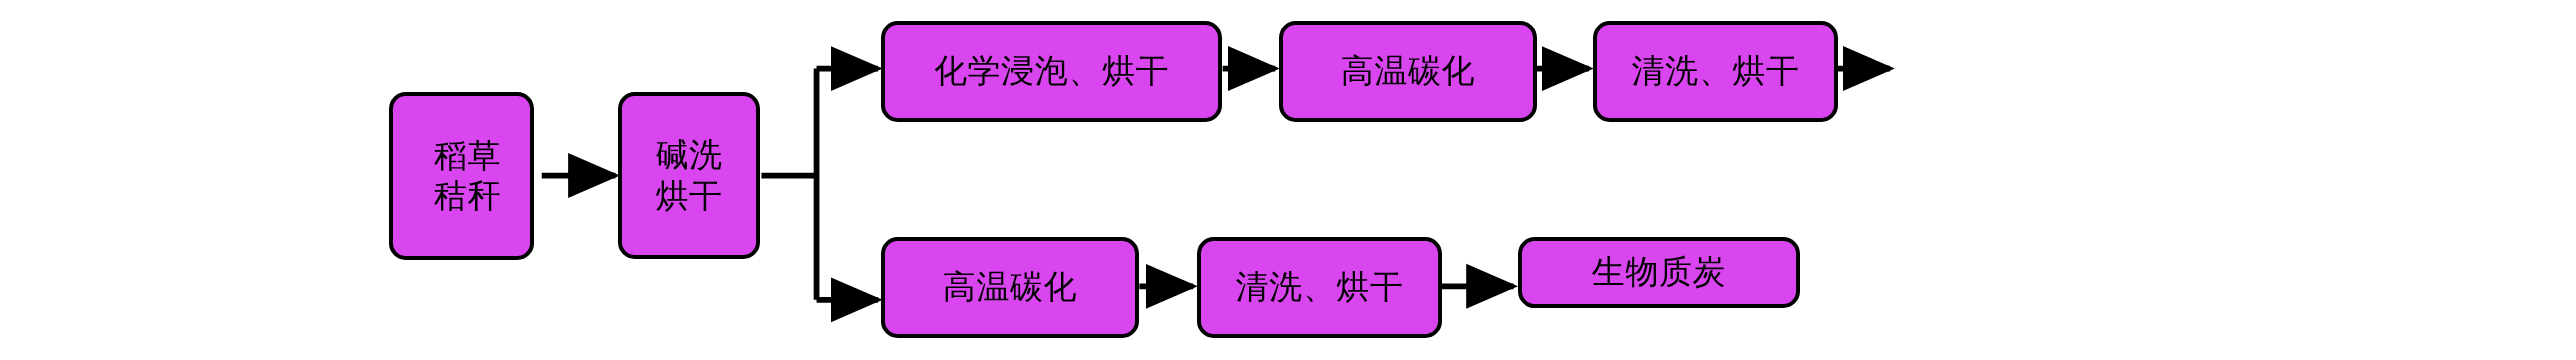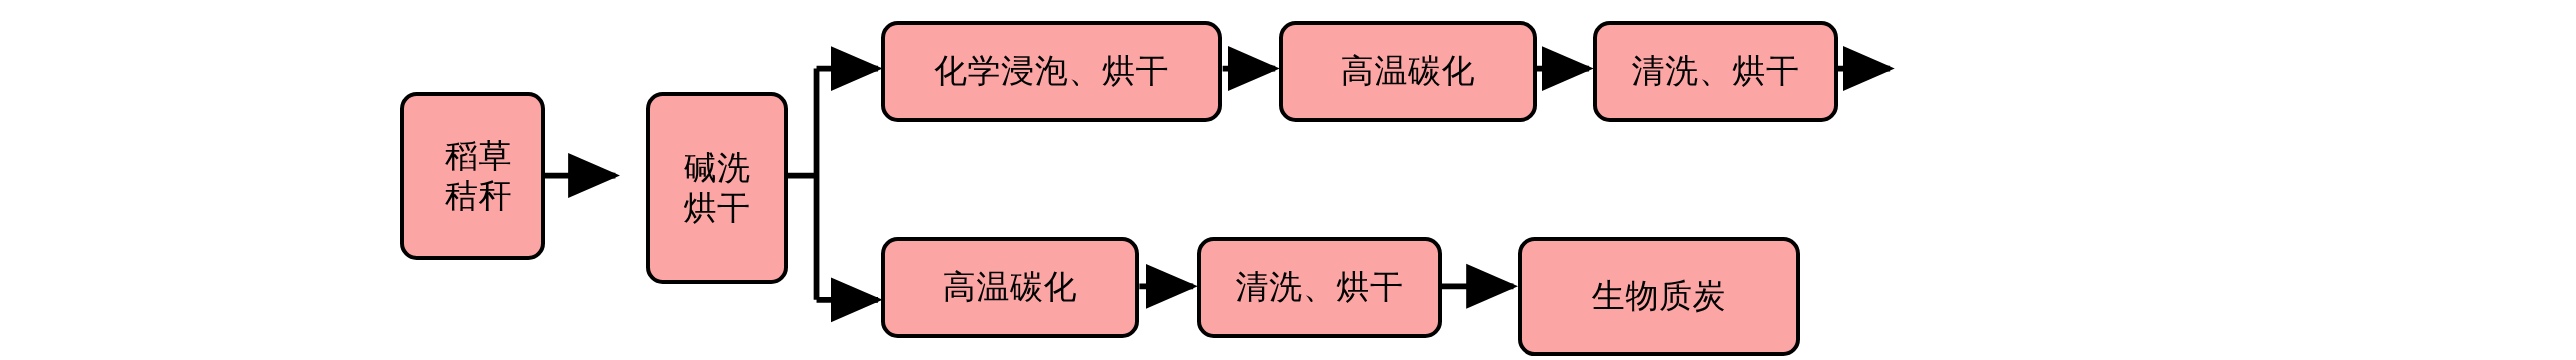--- a/index.html
+++ b/index.html
@@ -22,21 +22,21 @@
     left: 0;
     top: 0;
     width: 2576px;
     height: 360px;
   }
   .node-box {
     position: absolute;
     box-sizing: border-box;
     border: 4.5px solid #000000;
     border-radius: 16.7px;
-    background: #fca5a5;
+    background: #d946ef;
     display: flex;
     align-items: center;
     justify-content: center;
     text-align: right;
     color: #000000;
     font-size: 33px;
     line-height: 1.22;
     letter-spacing: 0.6px;
     white-space: pre-line;
     z-index: 2;
@@ -67,33 +67,33 @@
     <line x1="1272" y1="468" x2="1368" y2="468" stroke="#000000" stroke-width="9" marker-end="url(#arrowhead)"></line>
 
     <line x1="1906" y1="107" x2="1988" y2="107" stroke="#000000" stroke-width="9" marker-end="url(#arrowhead)"></line>
     <line x1="2396" y1="107" x2="2478" y2="107" stroke="#000000" stroke-width="9" marker-end="url(#arrowhead)"></line>
     <line x1="2866" y1="107" x2="2948" y2="107" stroke="#000000" stroke-width="9" marker-end="url(#arrowhead)"></line>
 
     <line x1="1776" y1="447" x2="1860" y2="447" stroke="#000000" stroke-width="9" marker-end="url(#arrowhead)"></line>
     <line x1="2248" y1="447" x2="2360" y2="447" stroke="#000000" stroke-width="9" marker-end="url(#arrowhead)"></line>
   </svg>
 
-  <div class="node-box tall" style="left:400px; top:92px; width:145px; height:168px;padding-left:12px;">稻草
+  <div class="node-box tall" style="left:389px; top:92px; width:145px; height:168px;padding-left:12px;">稻草
 秸秆</div>
 
-  <div class="node-box tall" style="left:618px; top:92px; width:142px; height:192px;margin-left:28px;">碱洗
+  <div class="node-box tall" style="left:618px; top:92px; width:142px; height:167px;">碱洗
 烘干</div>
 
   <div class="node-box" style="left:881px; top:20.5px; width:341px; height:101px;">化学浸泡、烘干</div>
 
   <div class="node-box" style="left:1279px; top:20.5px; width:258px; height:101px;">高温碳化</div>
 
   <div class="node-box" style="left:1593px; top:20.5px; width:245px; height:101px;">清洗、烘干</div>
 
 
   <div class="node-box" style="left:881px; top:237px; width:258px; height:101px;">高温碳化</div>
 
   <div class="node-box" style="left:1197px; top:237px; width:245px; height:101px;">清洗、烘干</div>
 
-  <div class="node-box" style="left:1518px; top:237px; width:282px; height:119px;">生物质炭</div>
+  <div class="node-box" style="left:1518px; top:237px; width:282px; height:71px;">生物质炭</div>
 
 </div>
 
 
 </body></html>

